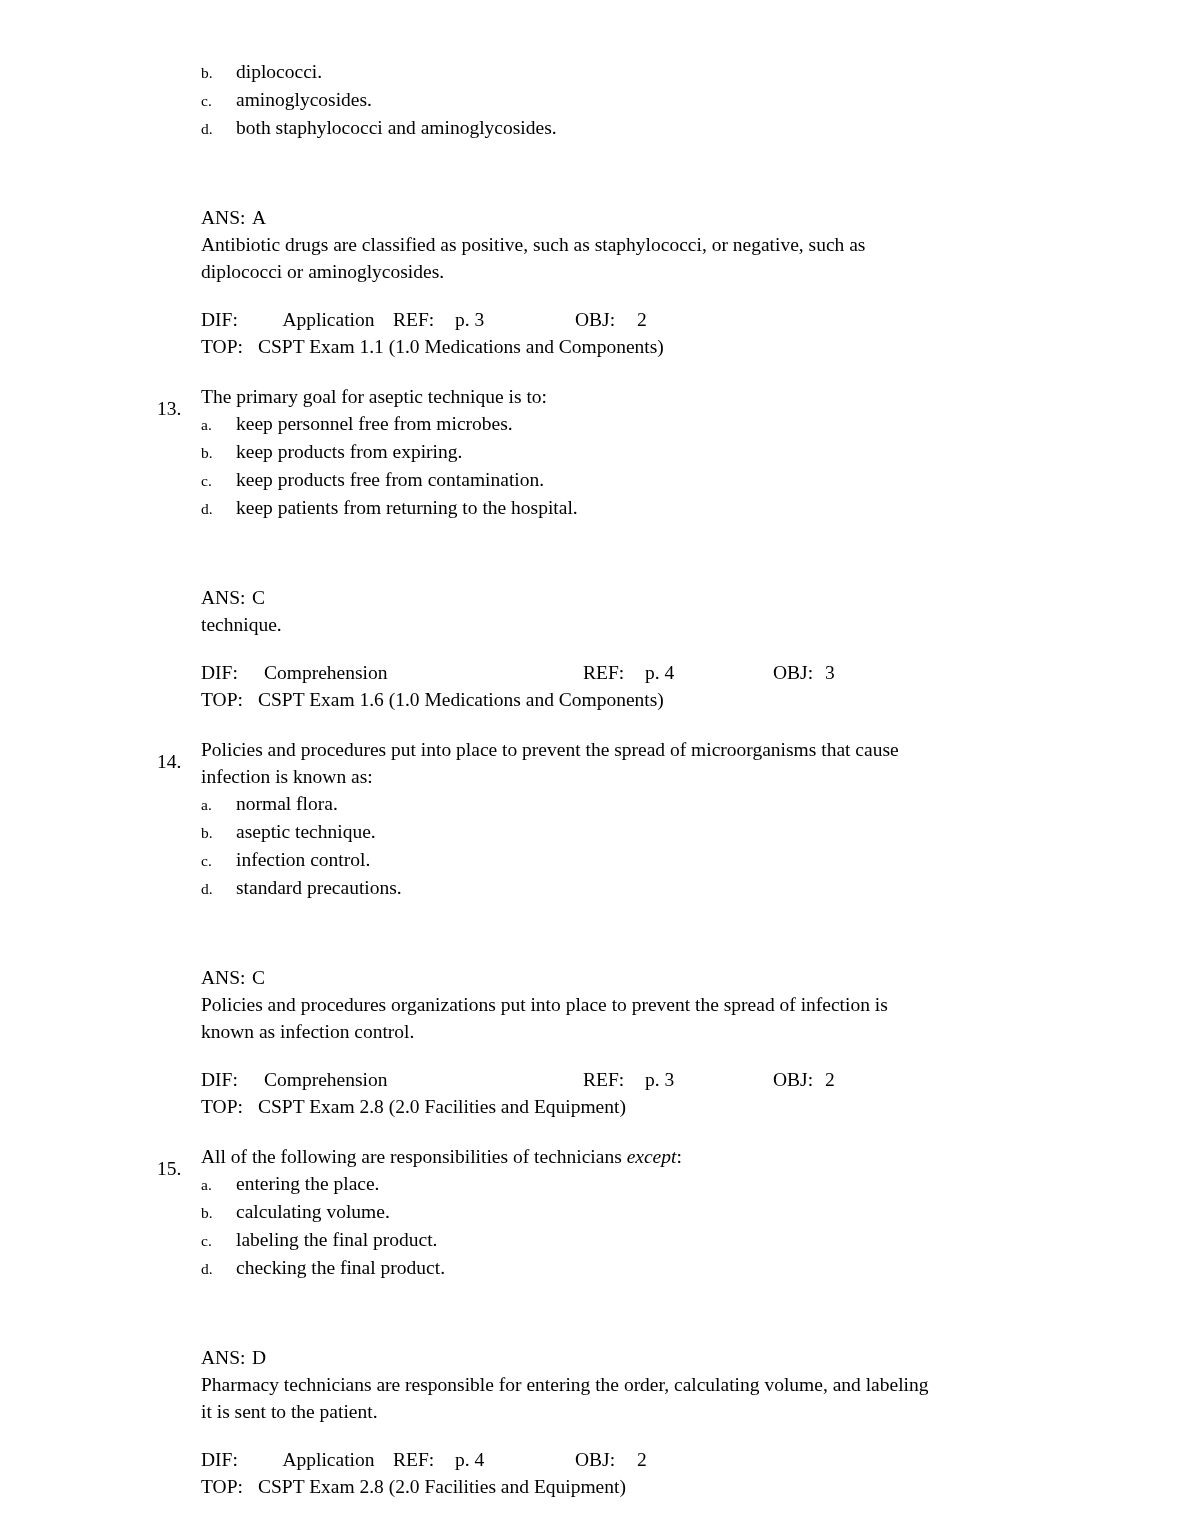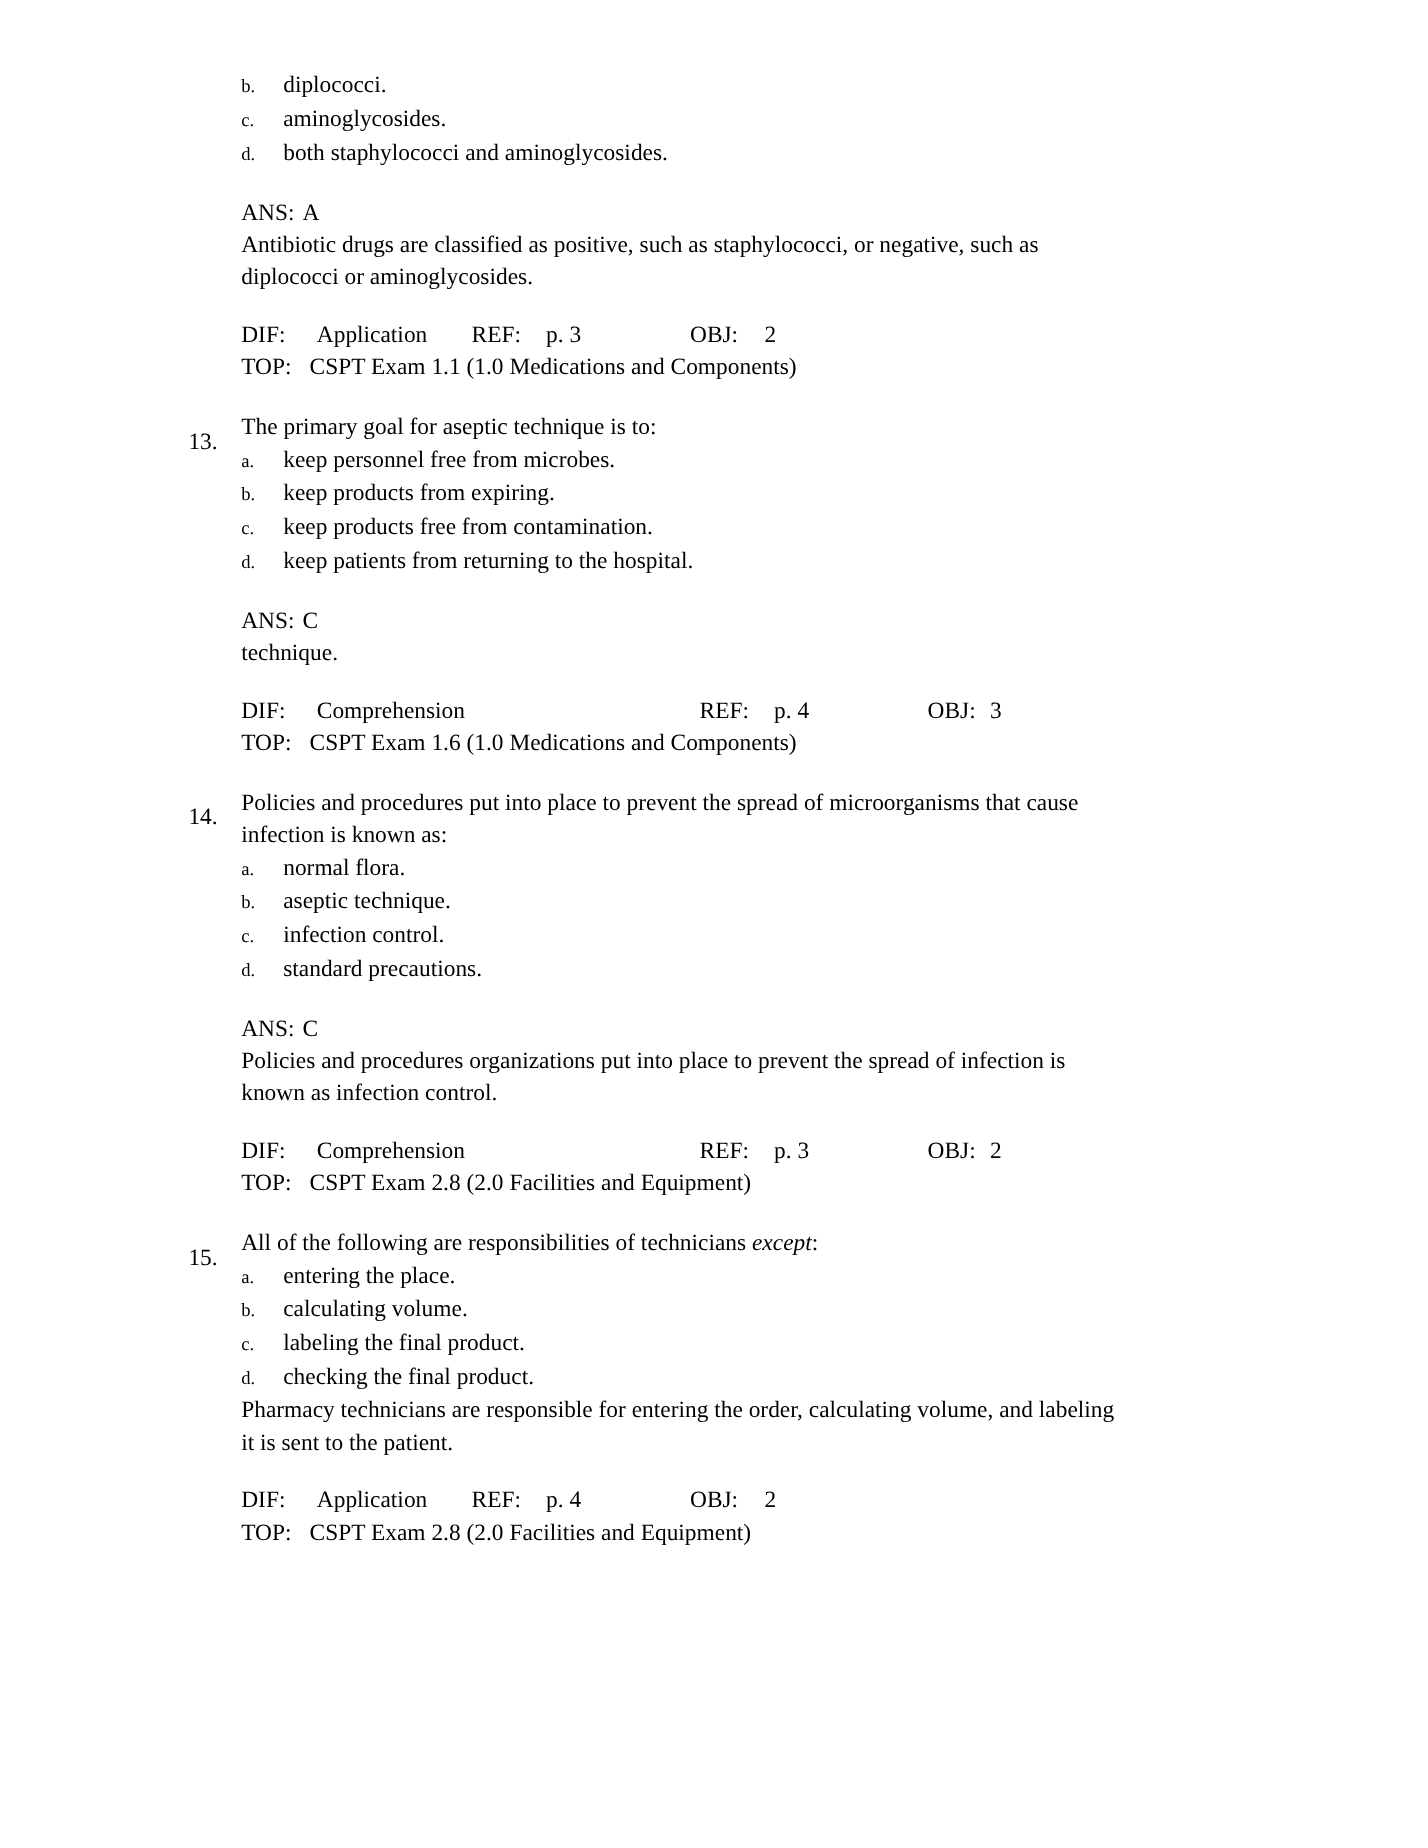--- a/index.html
+++ b/index.html
@@ -10,26 +10,26 @@
     font-size: 19.5px; line-height: 27px;
     overflow: hidden;
   }
   .page { padding-top: 58px; }
   .question-block { position: relative; margin-left: 157px; padding-left: 44px; width: 989px; margin-top: 23px; }
   .question-block.first { margin-top: 0; }
   .q-num { position: absolute; left: 0; top: 12px; }
   .opt-row { display: flex; align-items: baseline; }
   .opt-letter { width: 35px; flex-shrink: 0; font-size: 15.5px; }
   .ans-row { margin-top: 22px; }
-  .ans-label { display: inline-block; width: 51px; }
+  .ans-label { display: inline-block; width: 51px; margin-top: 40px; }
   .meta-row { margin-top: 21px; white-space: nowrap; }
   .meta-row span, .top-row span { display: inline-block; vertical-align: baseline; }
   .m-dif-label { width: 63px; }
   .m-ref-label { width: 62px; }
-  .meta-a .m-dif-value { width: 129px; }
+  .meta-a .m-dif-value { width: 129px; text-align: center; }
   .meta-b .m-dif-value { width: 319px; }
   .meta-a .m-ref-value { width: 120px; }
   .meta-b .m-ref-value { width: 128px; }
   .meta-a .m-obj-label { width: 62px; }
   .meta-b .m-obj-label { width: 52px; }
   .top-row .m-top-label { width: 57px; }
   .italic { font-style: italic; }
 </style>
 </head>
 <body>
@@ -158,20 +158,23 @@
       </div>
       <div class="opt-row">
         <span class="opt-letter">c.</span>
         <span class="opt-text">labeling the final product.</span>
       </div>
       <div class="opt-row">
         <span class="opt-letter">d.</span>
         <span class="opt-text">checking the final product.</span>
       </div>
     </div>
+    <div class="ans-row">
+      <span class="ans-label">ANS:</span><span class="ans-value">D</span>
+    </div>
     <div class="expl">
       <div>Pharmacy technicians are responsible for entering the order, calculating volume, and labeling</div>
       <div>it is sent to the patient.</div>
     </div>
     <div class="meta-row meta-a">
       <span class="m-dif-label">DIF:</span><span class="m-dif-value">Application</span><span class="m-ref-label">REF:</span><span class="m-ref-value">p. 4</span><span class="m-obj-label">OBJ:</span><span class="m-obj-value">2</span>
     </div>
     <div class="top-row">
       <span class="m-top-label">TOP:</span><span class="m-top-value">CSPT Exam 2.8 (2.0 Facilities and Equipment)</span>
     </div>

